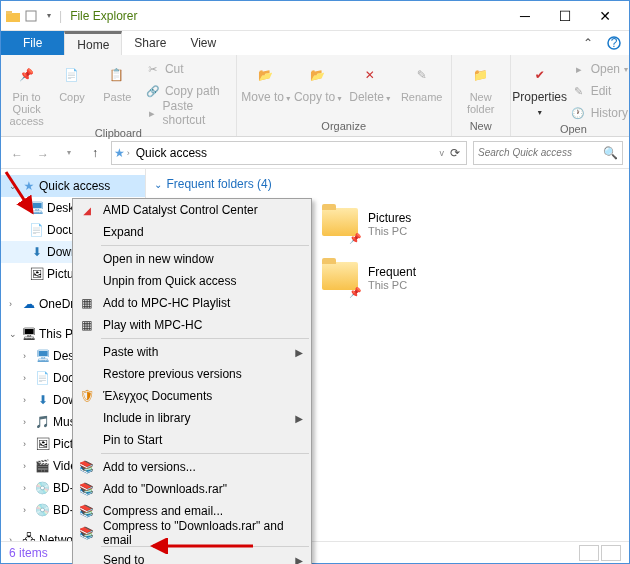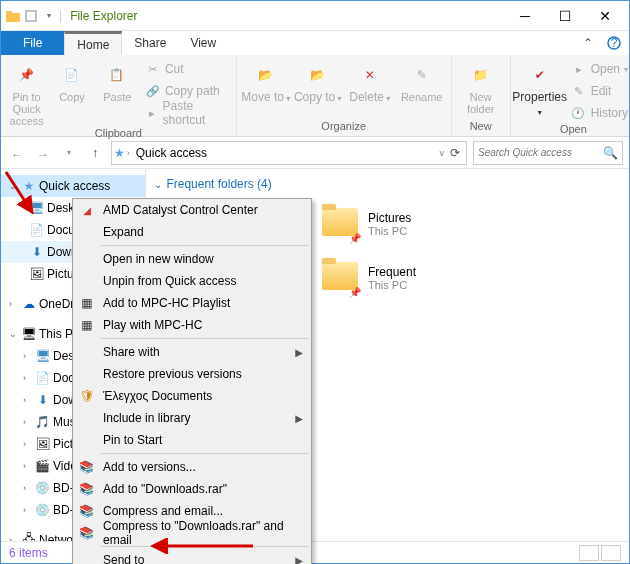--- a/index.html
+++ b/index.html
@@ -387,21 +387,21 @@
       <span>Add to MPC-HC Playlist</span>
     </div>
     <div class="mi">
       <span class="mico">
         <span style="color:#333">▦</span>
       </span>
       <span>Play with MPC-HC</span>
     </div>
     <div class="sep"></div>
     <div class="mi">
-      <span>Share with</span>
+      <span>Paste with</span>
       <span class="sub">▶</span>
     </div>
     <div class="mi">
       <span>Restore previous versions</span>
     </div>
     <div class="mi">
       <span class="mico">
         <span style="color:#e08000">🛡</span>
       </span>
       <span>Έλεγχος Documents</span>

